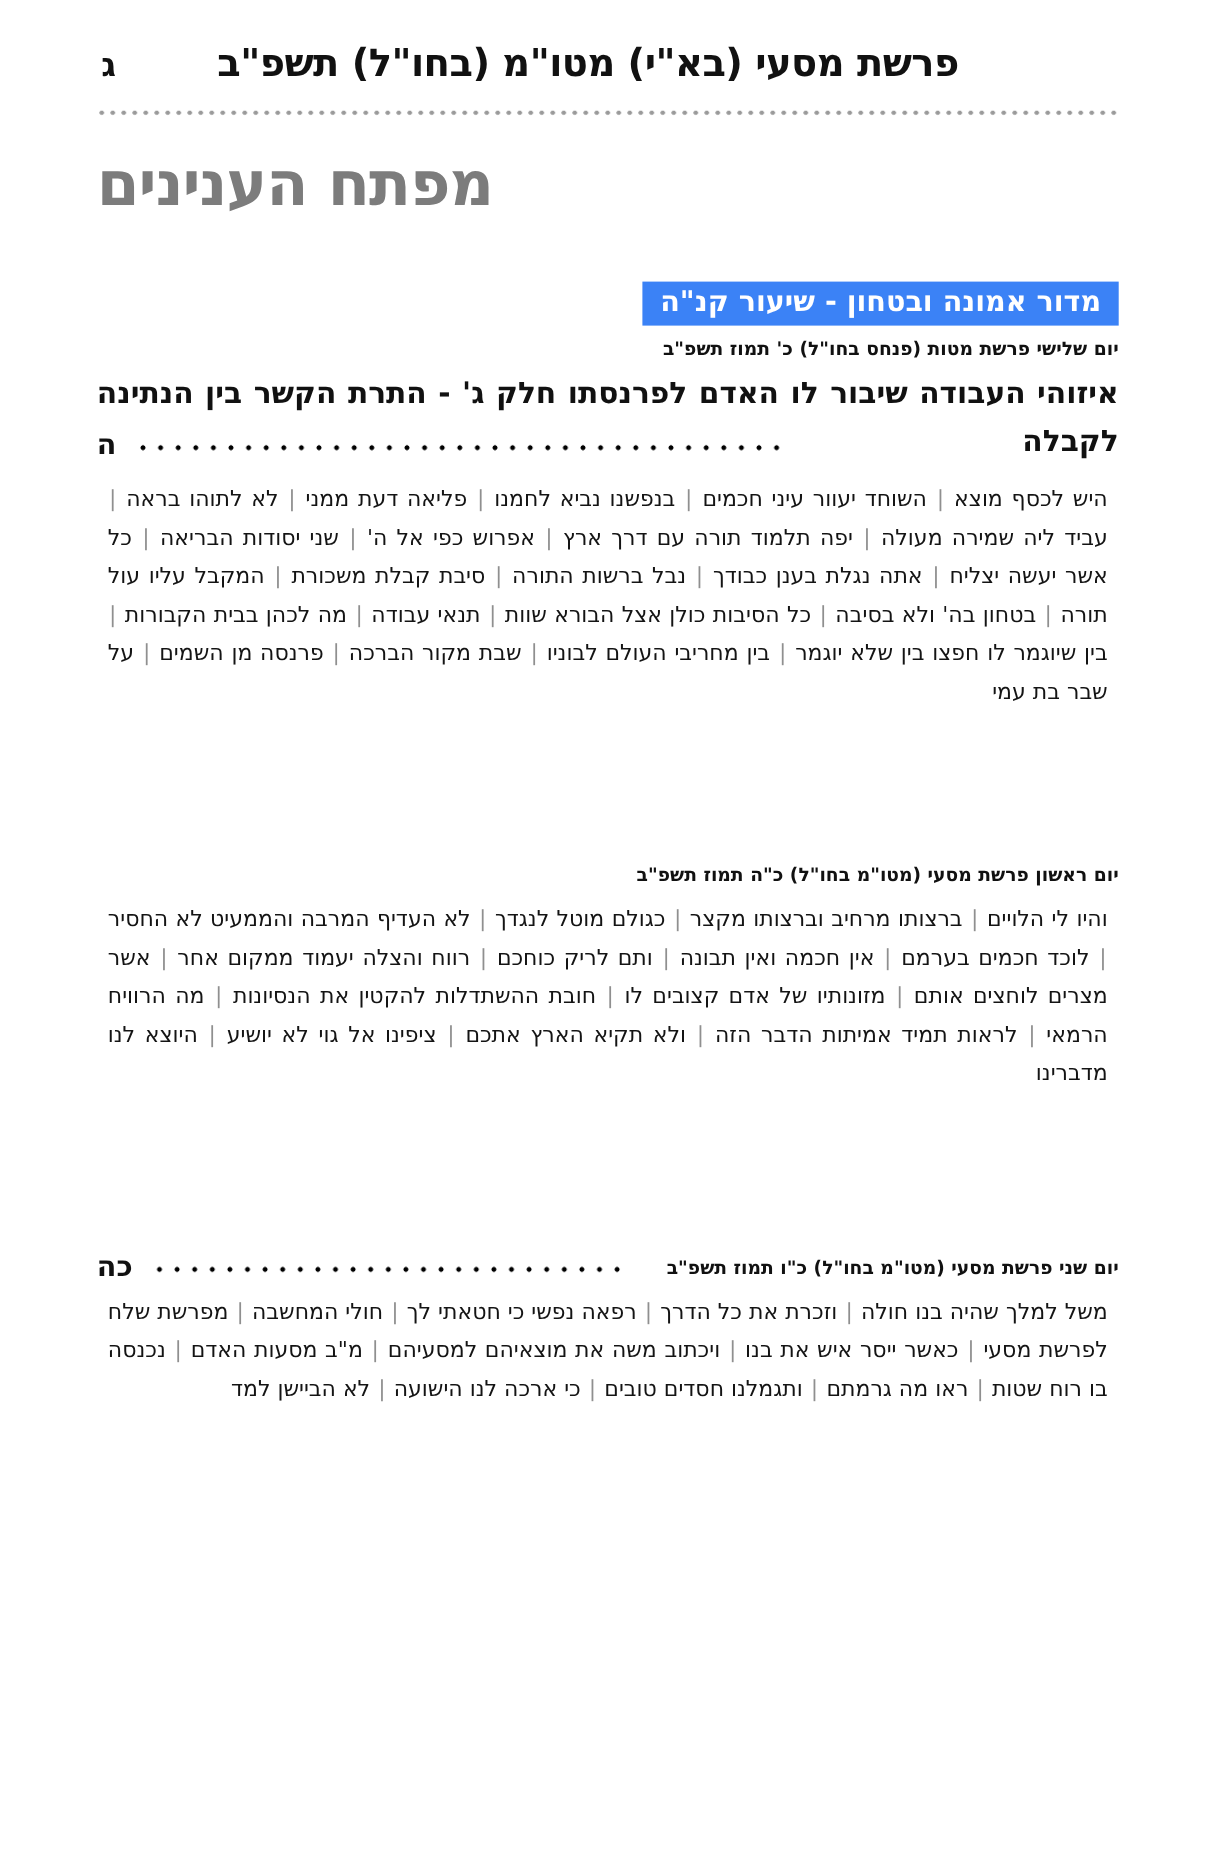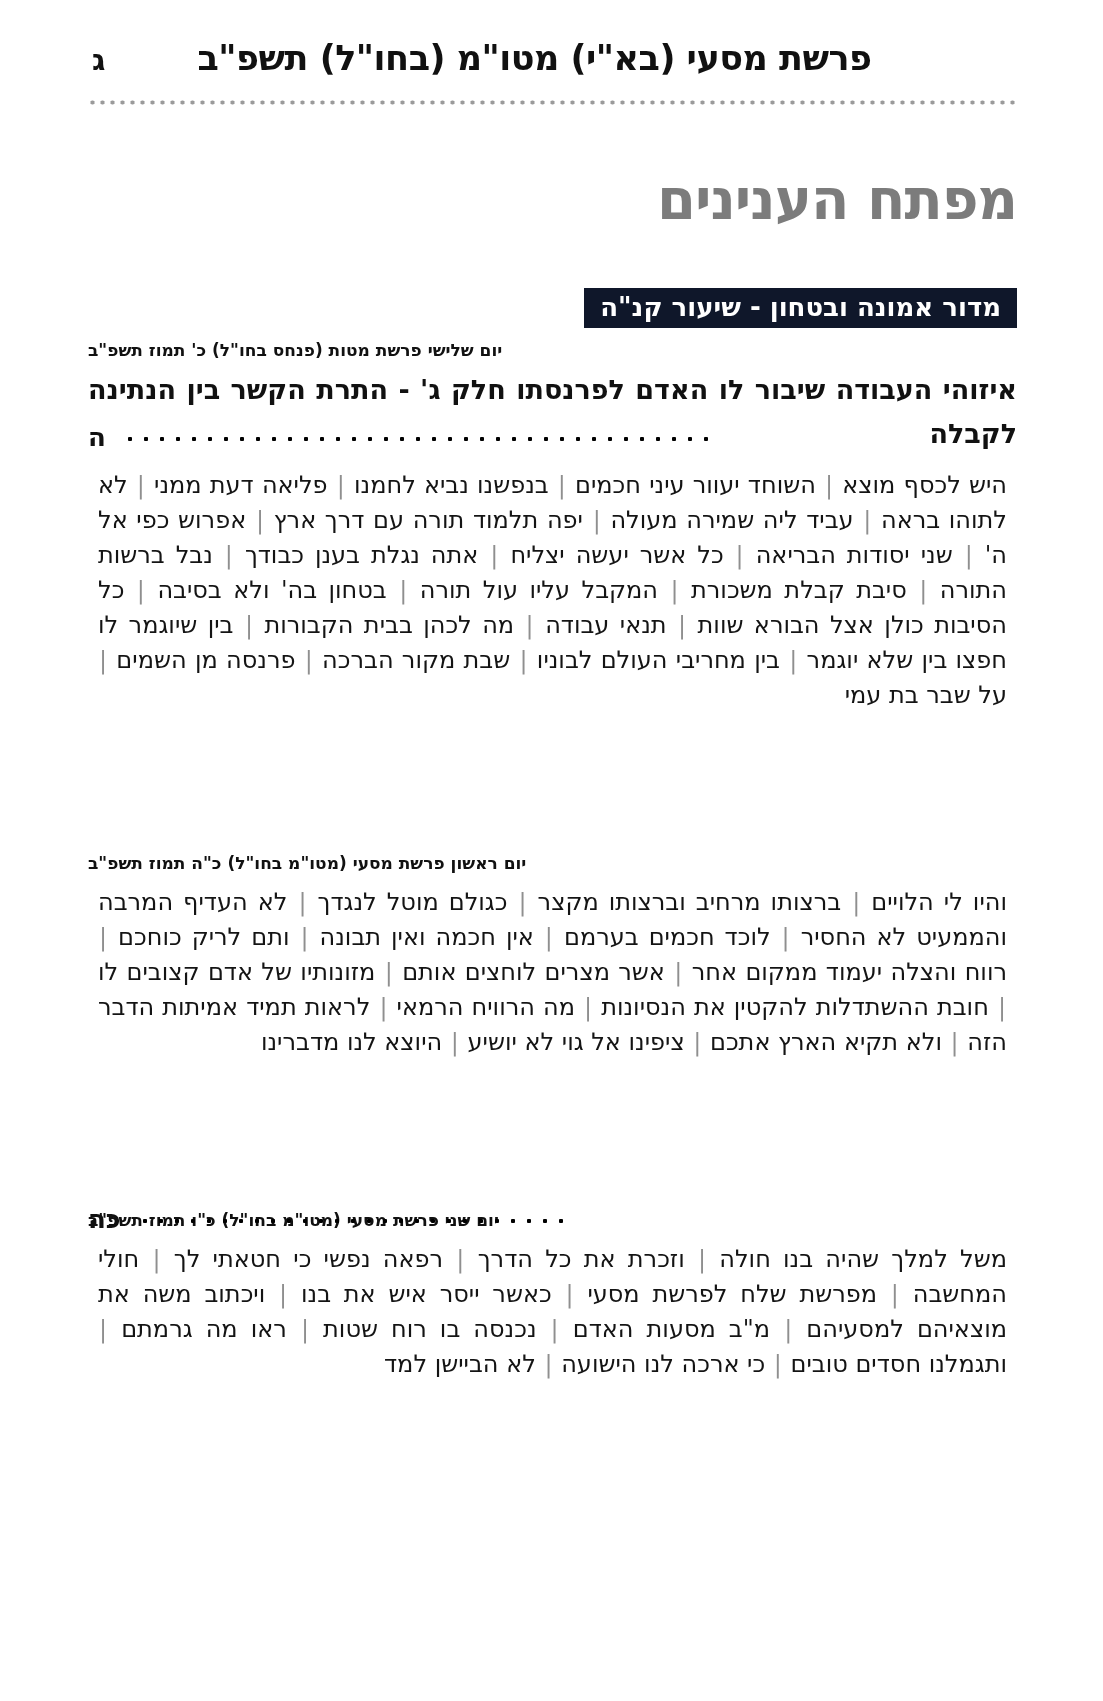--- a/index.html
+++ b/index.html
@@ -35,45 +35,45 @@
   .dotted-rule{
     margin-top:10px;
     height:9px;
     background-image:radial-gradient(circle,#9a9a9a 1.8px,transparent 2.3px);
     background-size:10px 9px;
     background-repeat:repeat-x;
     background-position:center;
   }
   
   .doc-title{
-    margin-top:60px;
-    text-align:right;
+    margin-top:28px;
+    text-align:left;
     font-size:56px;
     font-weight:bold;
     color:#7c7c7c;
     letter-spacing:-1px;
   }
   
   .badge-row{
     margin-top:56px;
     text-align:right;
     padding-left:4px;
   }
   .section-badge{
     display:inline-block;
-    background:#0f172a;
+    background:#3b82f6;
     color:#ffffff;
     font-size:26px;
     font-weight:bold;
     padding:4px 16px 6px 16px;
     margin-left:12px;
   }
   
   .entry-date{
-    text-align:left;
+    text-align:right;
     font-size:17px;
     font-weight:bold;
     margin-top:12px;
   }
   .entry-head{
     position:relative;
     margin-top:8px;
     font-size:27px;
     font-weight:bold;
     line-height:44px;
@@ -100,21 +100,21 @@
     background-size:16px 12px;
     background-repeat:repeat-x;
     background-position:left center;
   }
   .leader-w1{width:596px;}
   .leader-w2{width:498px;}
   .leader-w3{width:430px;}
   .entry-topics{
     margin-top:12px;
     padding:0 10px;
-    font-size:24px;
+    font-size:20px;
     line-height:35px;
     text-align:justify;
     font-family:"DejaVu Serif","DejaVu Sans",sans-serif;
     color:#141414;
   }
   .entry-topics .sep{
     color:#8f8f8f;
     font-weight:normal;
     padding:0 1px;
   }

